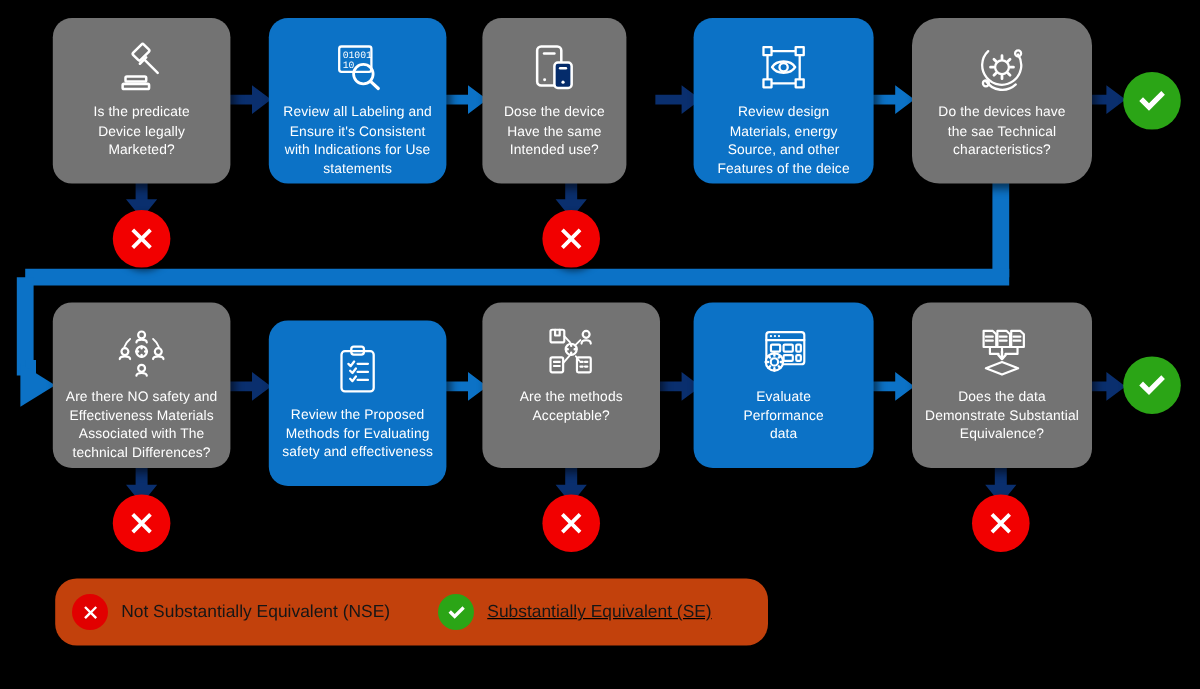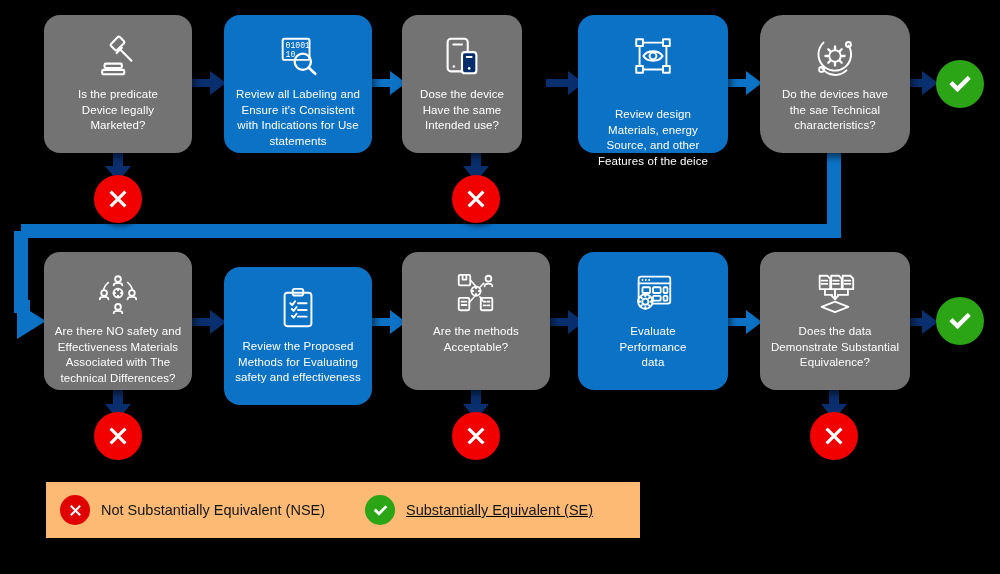--- a/index.html
+++ b/index.html
@@ -57,22 +57,22 @@
   }
   .badge.nse{background:#F20000;}
   .badge.se{background:#2BA516;}
   .badge svg{width:30px;height:30px;display:block;}
 
   
   .legend{
     position:absolute;
     left:46px;top:482px;
     width:594px;height:56px;
-    background:#fdba74;
-    border-radius:0;
+    background:#c2410c;
+    border-radius:18px;
     display:flex;
     align-items:center;
     box-shadow:3px 4px 8px rgba(0,0,0,0.55);
   }
   .legend-item{display:flex;align-items:center;}
   .legend-item .dot{
     width:30px;height:30px;border-radius:50%;
     display:flex;align-items:center;justify-content:center;
     flex:0 0 auto;
   }
@@ -187,21 +187,21 @@
       <circle cx="15.5" cy="35" r="1.3" fill="#fff" stroke="none"></circle>
       <rect x="24" y="20" width="15" height="22" rx="3" fill="#052C6B"></rect>
       <circle cx="31.5" cy="37" r="1.4" fill="#fff" stroke="none"></circle>
       <path d="M29 25 L34 25"></path>
     </svg>
     <div class="label">Dose the device
 Have the same
 Intended use?</div>
   </div>
 
-  <div class="node light" style="left:578px;top:15px;width:150px;height:138px;gap:20px;">
+  <div class="node light" style="left:578px;top:15px;width:150px;height:138px;">
     <svg class="ico" viewBox="0 0 48 48" fill="none" stroke="#fff" stroke-width="2" stroke-linecap="round" stroke-linejoin="round">
       <path d="M10 10 L38 10 L38 38 L10 38 Z"></path>
       <rect x="6.5" y="6.5" width="7" height="7" fill="#0C72C6"></rect>
       <rect x="34.5" y="6.5" width="7" height="7" fill="#0C72C6"></rect>
       <rect x="6.5" y="34.5" width="7" height="7" fill="#0C72C6"></rect>
       <rect x="34.5" y="34.5" width="7" height="7" fill="#0C72C6"></rect>
       <path d="M14 24 C18 17.5, 30 17.5, 34 24 C30 30.5, 18 30.5, 14 24 Z" stroke-width="2.2"></path>
       <circle cx="24" cy="24" r="3.6"></circle>
     </svg>
     <div class="label">Review design

